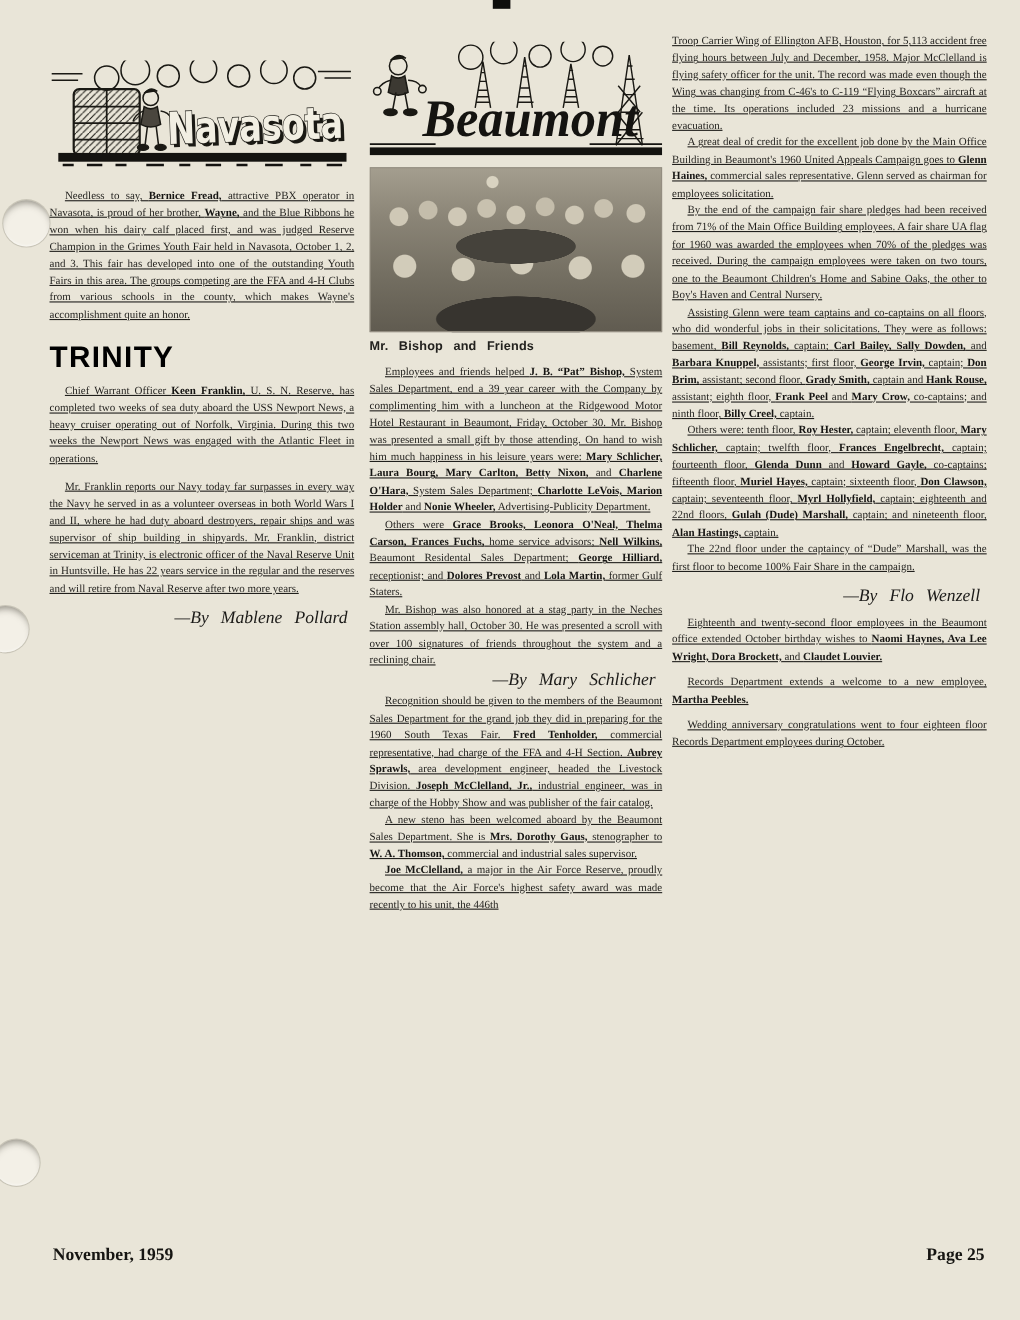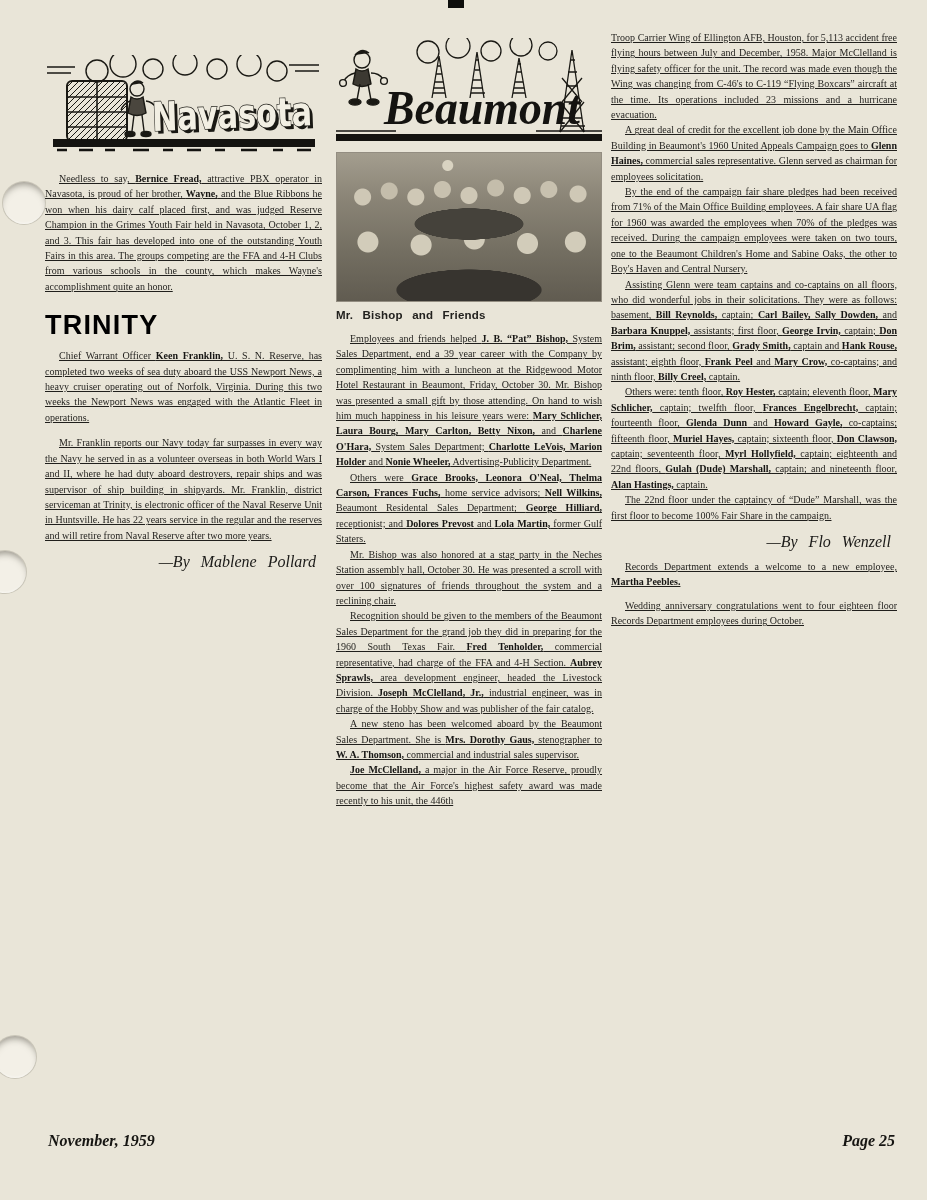--- a/index.html
+++ b/index.html
@@ -98,21 +98,21 @@
       radial-gradient(circle at 52% 58%, #d2ccba 0 10px, rgba(0,0,0,0) 11px),
       radial-gradient(circle at 72% 61%, #d2ccba 0 10px, rgba(0,0,0,0) 11px),
       radial-gradient(circle at 90% 60%, #d2ccba 0 10px, rgba(0,0,0,0) 11px),
       radial-gradient(ellipse 120px 34px at 50% 92%, #37342f 0 60%, rgba(0,0,0,0) 61%),
       linear-gradient(180deg, #a49e8f 0%, #8b8577 30%, #746f62 65%, #605b50 100%);
   }
 
   .footer {
     position:absolute; left:48px; right:32px; top:1132px;
     display:flex; justify-content:space-between;
-    font-weight:bold; font-style:italic; font-size:16px; color:#161512;
+    font-weight:bold; font-size:16px; color:#161512;
   }
 </style>
 </head>
 <body>
 
 <div class="page">
 
   <div class="top-mark"></div>
   <div class="punch-hole hole1"></div>
   <div class="punch-hole hole2"></div>
@@ -206,36 +206,38 @@
 
     <figure>
       <div class="photo2"></div>
       <figcaption class="caption">Mr. Bishop and Friends</figcaption>
     </figure>
 
     <p class="mt10"><span>Employees and friends helped </span><strong>J. B. “Pat” Bishop,</strong><span> System Sales Department, end a 39 year career with the Company by complimenting him with a luncheon at the Ridgewood Motor Hotel Restaurant in Beaumont, Friday, October 30. Mr. Bishop was presented a small gift by those attending. On hand to wish him much happiness in his leisure years were: </span><strong>Mary Schlicher, Laura Bourg, Mary Carlton, Betty Nixon,</strong><span> and </span><strong>Charlene O'Hara,</strong><span> System Sales Department; </span><strong>Charlotte LeVois, Marion Holder</strong><span> and </span><strong>Nonie Wheeler,</strong><span> Advertising-Publicity Department.</span></p>
     <p><span>Others were </span><strong>Grace Brooks, Leonora O'Neal, Thelma Carson, Frances Fuchs,</strong><span> home service advisors; </span><strong>Nell Wilkins,</strong><span> Beaumont Residental Sales Department; </span><strong>George Hilliard,</strong><span> receptionist; and </span><strong>Dolores Prevost</strong><span> and </span><strong>Lola Martin,</strong><span> former Gulf Staters.</span></p>
     <p><span>Mr. Bishop was also honored at a stag party in the Neches Station assembly hall, October 30. He was presented a scroll with over 100 signatures of friends throughout the system and a reclining chair.</span></p>
 
+    <div class="byline" style="margin:2px 6px 2px 0;">—By Mary Schlicher</div>
 
     <p><span>Recognition should be given to the members of the Beaumont Sales Department for the grand job they did in preparing for the 1960 South Texas Fair. </span><strong>Fred Tenholder,</strong><span> commercial representative, had charge of the FFA and 4-H Section. </span><strong>Aubrey Sprawls,</strong><span> area development engineer, headed the Livestock Division. </span><strong>Joseph McClelland, Jr.,</strong><span> industrial engineer, was in charge of the Hobby Show and was publisher of the fair catalog.</span></p>
     <p><span>A new steno has been welcomed aboard by the Beaumont Sales Department. She is </span><strong>Mrs. Dorothy Gaus,</strong><span> stenographer to </span><strong>W. A. Thomson,</strong><span> commercial and industrial sales supervisor.</span></p>
     <p><strong>Joe McClelland,</strong><span> a major in the Air Force Reserve, proudly become that the Air Force's highest safety award was made recently to his unit, the 446th</span></p>
   </section>
 
   <section class="col col3">
     <p class="noindent"><span>Troop Carrier Wing of Ellington AFB, Houston, for 5,113 accident free flying hours between July and December, 1958. Major McClelland is flying safety officer for the unit. The record was made even though the Wing was changing from C-46's to C-119 “Flying Boxcars” aircraft at the time. Its operations included 23 missions and a hurricane evacuation.</span></p>
     <p><span>A great deal of credit for the excellent job done by the Main Office Building in Beaumont's 1960 United Appeals Campaign goes to </span><strong>Glenn Haines,</strong><span> commercial sales representative. Glenn served as chairman for employees solicitation.</span></p>
     <p><span>By the end of the campaign fair share pledges had been received from 71% of the Main Office Building employees. A fair share UA flag for 1960 was awarded the employees when 70% of the pledges was received. During the campaign employees were taken on two tours, one to the Beaumont Children's Home and Sabine Oaks, the other to Boy's Haven and Central Nursery.</span></p>
     <p><span>Assisting Glenn were team captains and co-captains on all floors, who did wonderful jobs in their solicitations. They were as follows: basement, </span><strong>Bill Reynolds,</strong><span> captain; </span><strong>Carl Bailey, Sally Dowden,</strong><span> and </span><strong>Barbara Knuppel,</strong><span> assistants; first floor, </span><strong>George Irvin,</strong><span> captain; </span><strong>Don Brim,</strong><span> assistant; second floor, </span><strong>Grady Smith,</strong><span> captain and </span><strong>Hank Rouse,</strong><span> assistant; eighth floor, </span><strong>Frank Peel</strong><span> and </span><strong>Mary Crow,</strong><span> co-captains; and ninth floor, </span><strong>Billy Creel,</strong><span> captain.</span></p>
     <p><span>Others were: tenth floor, </span><strong>Roy Hester,</strong><span> captain; eleventh floor, </span><strong>Mary Schlicher,</strong><span> captain; twelfth floor, </span><strong>Frances Engelbrecht,</strong><span> captain; fourteenth floor, </span><strong>Glenda Dunn</strong><span> and </span><strong>Howard Gayle,</strong><span> co-captains; fifteenth floor, </span><strong>Muriel Hayes,</strong><span> captain; sixteenth floor, </span><strong>Don Clawson,</strong><span> captain; seventeenth floor, </span><strong>Myrl Hollyfield,</strong><span> captain; eighteenth and 22nd floors, </span><strong>Gulah (Dude) Marshall,</strong><span> captain; and nineteenth floor, </span><strong>Alan Hastings,</strong><span> captain.</span></p>
     <p><span>The 22nd floor under the captaincy of “Dude” Marshall, was the first floor to become 100% Fair Share in the campaign.</span></p>
 
     <div class="byline">—By Flo Wenzell</div>
 
+    <p class="mt8"><span>Eighteenth and twenty-second floor employees in the Beaumont office extended October birthday wishes to </span><strong>Naomi Haynes, Ava Lee Wright, Dora Brockett,</strong><span> and </span><strong>Claudet Louvier.</strong></p>
     <p class="mt8"><span>Records Department extends a welcome to a new employee, </span><strong>Martha Peebles.</strong></p>
     <p class="mt8"><span>Wedding anniversary congratulations went to four eighteen floor Records Department employees during October.</span></p>
   </section>
 
   <footer class="footer">
     <span>November, 1959</span>
     <span>Page 25</span>
   </footer>
 
 </div>

